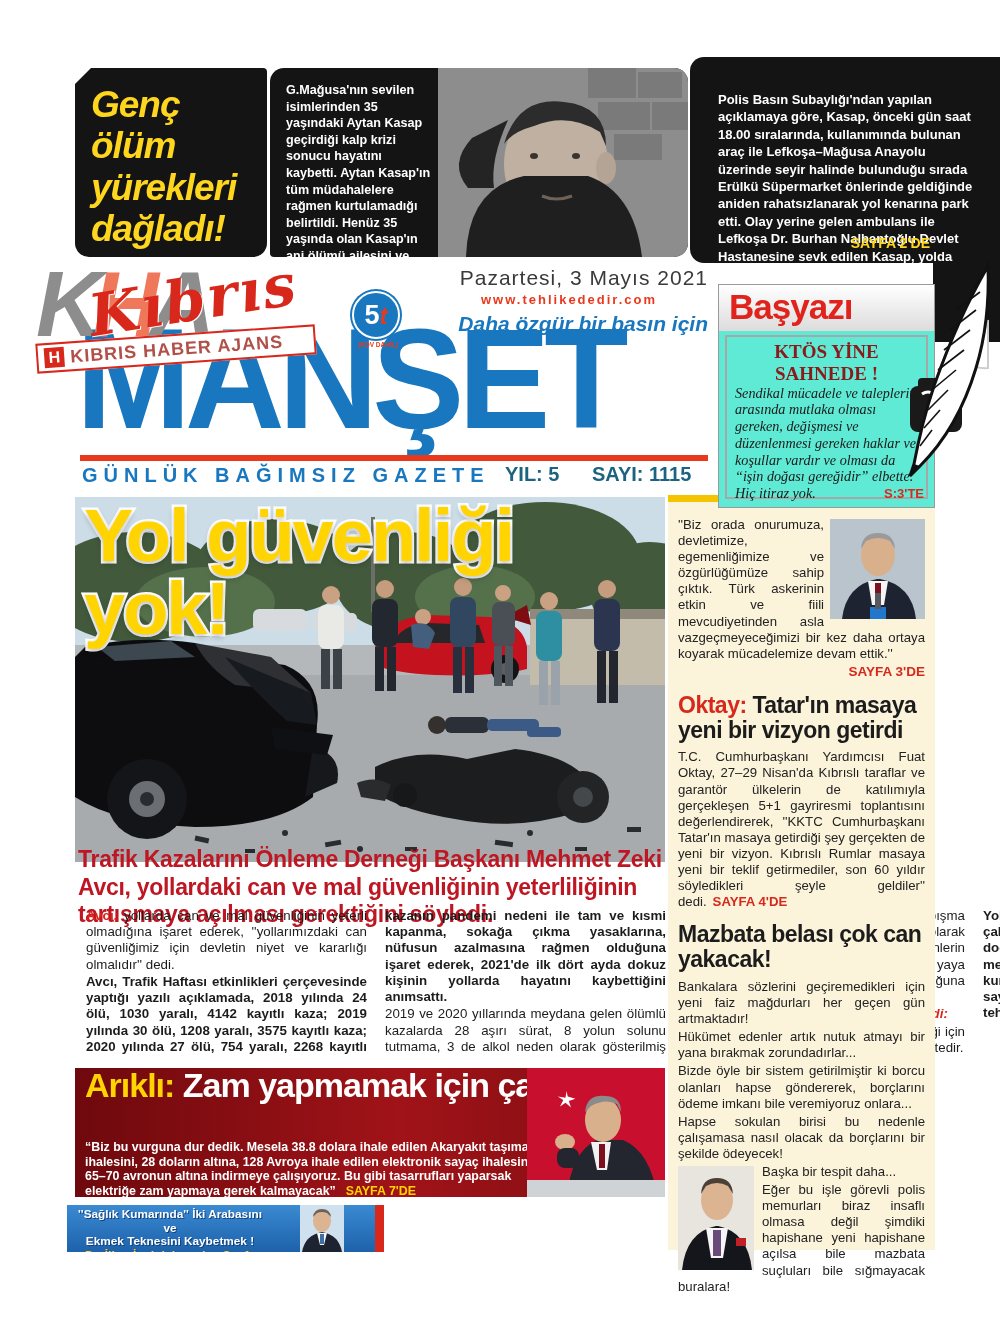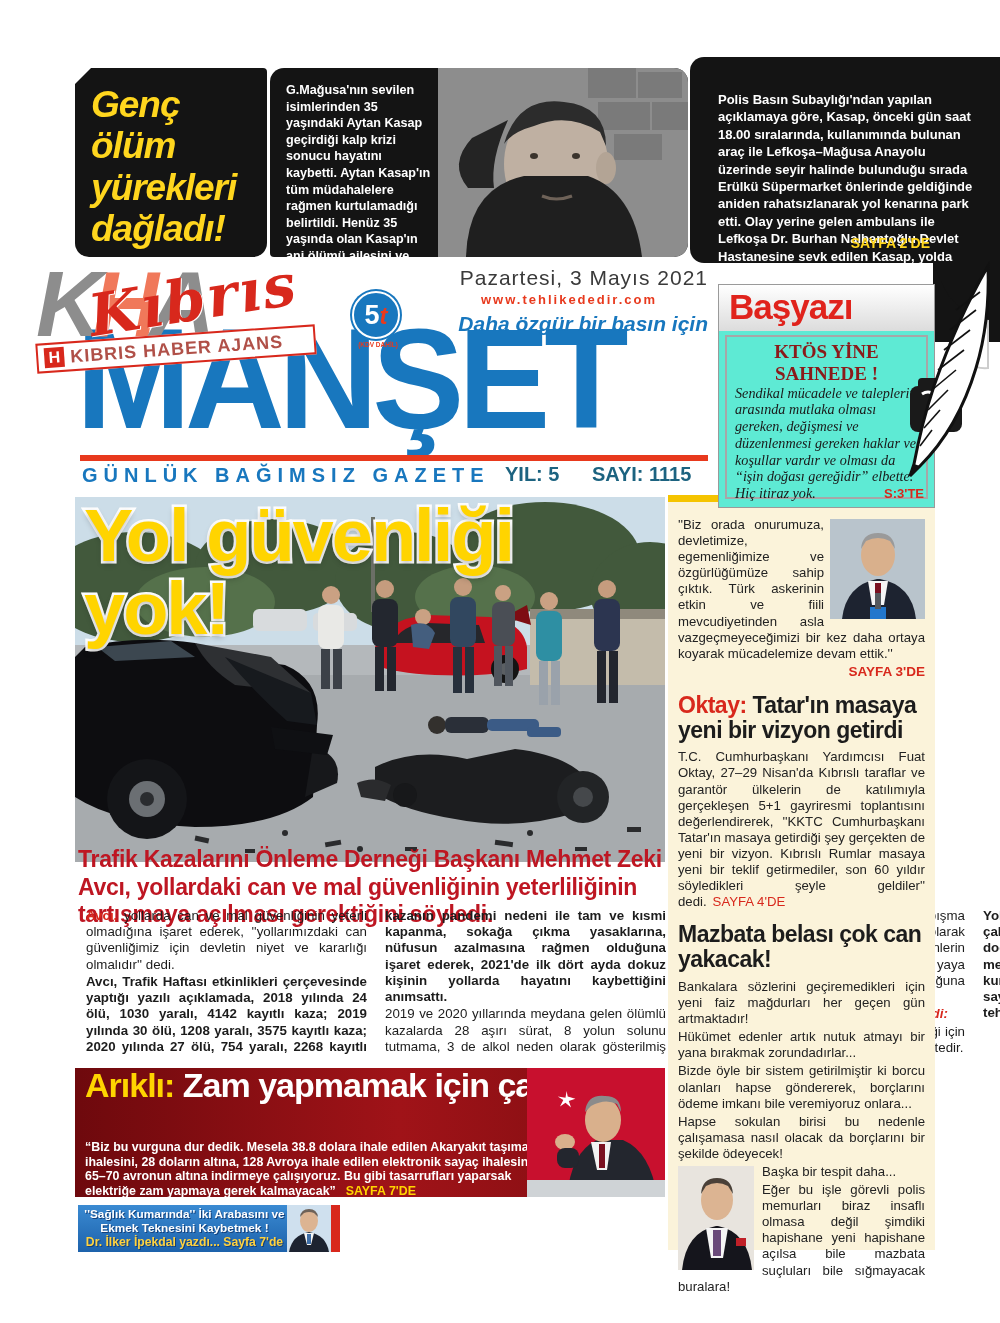--- a/index.html
+++ b/index.html
@@ -70,29 +70,29 @@
   .arikli-photo { position:absolute; right:0; top:0; width:138px; height:129px; }
 
   
   .cream { position:absolute; left:668px; top:495px; width:267px; height:755px; background:#fbf3da; }
   .cream-topbar { height:7px; background:#f5c400; }
   .cream article { padding:8px 10px 4px 10px; }
   .art-title { font-size:23px; font-weight:800; line-height:1.08; color:#1c1c1c; letter-spacing:-0.5px; }
   .art-title .accent { color:#d8281c; }
   .art-body { margin-top:7px; font-size:13.2px; line-height:1.22; color:#222; text-align:justify; }
   .art-body p { margin-bottom:2px; }
-  .art-ref { color:#d8281c; font-weight:400; margin-left:6px; white-space:nowrap; }
+  .art-ref { color:#d8281c; font-weight:700; margin-left:6px; white-space:nowrap; }
   .byline-red { text-align:right; color:#d8281c; font-weight:900; font-size:13.5px; line-height:1.25; margin-top:2px; }
   .ph-right { float:right; margin:2px 0 2px 6px; }
   .ph-left { float:left; margin:2px 8px 0 0; }
   .clearfix::after { content:""; display:block; clear:both; }
 
   
   .strip { position:absolute; top:1205px; height:47px; display:flex; overflow:hidden; }
-  .strip-left { left:78px; width:262px; background:linear-gradient(#3a8ad2,#1d62ab); }
+  .strip-left { left:67px; width:317px; background:linear-gradient(#3a8ad2,#1d62ab);gap:31px; }
   .strip-right { left:377px; width:279px; background:linear-gradient(#2b62b5,#1c4a98); }
   .strip .txt { flex:1; padding:3px 2px 2px 6px; text-align:center; }
   .strip-left .l1 { color:#fff; font-size:11.8px; font-weight:800; line-height:1.15; text-shadow:1px 1px 0 #14407a; }
   .strip-left .l3 { color:#ffd23e; font-size:12.2px; font-weight:800; line-height:1.25; text-shadow:1px 1px 0 #14407a; }
   .strip-right .l1 { color:#fff; font-size:13.6px; font-weight:900; line-height:1.35; text-shadow:1px 1px 0 #122f66; letter-spacing:-0.2px; }
   .strip-right .l3 { color:#ffd23e; font-size:12.6px; font-weight:800; text-shadow:1px 1px 0 #122f66; }
   .strip .ph { width:44px; }
   .strip-right .ph { width:37px; }
   .strip .redbar { width:9px; background:#d8281c; }
 </style>

